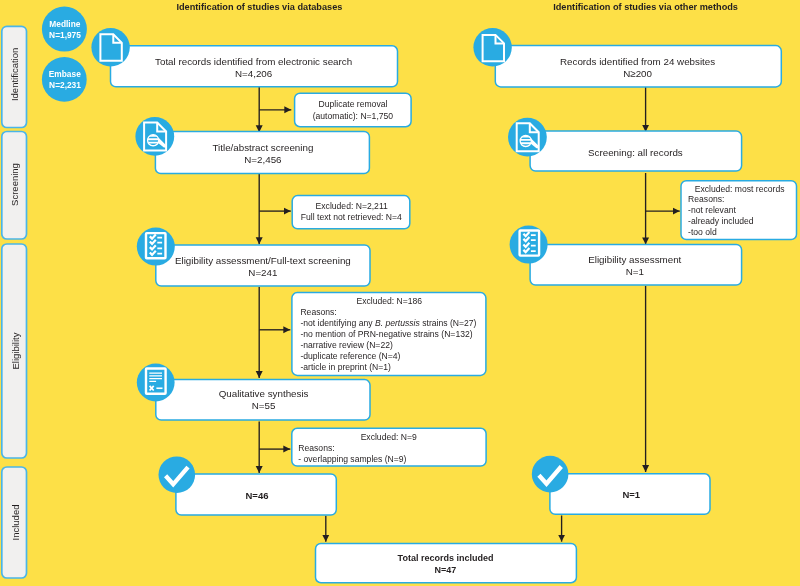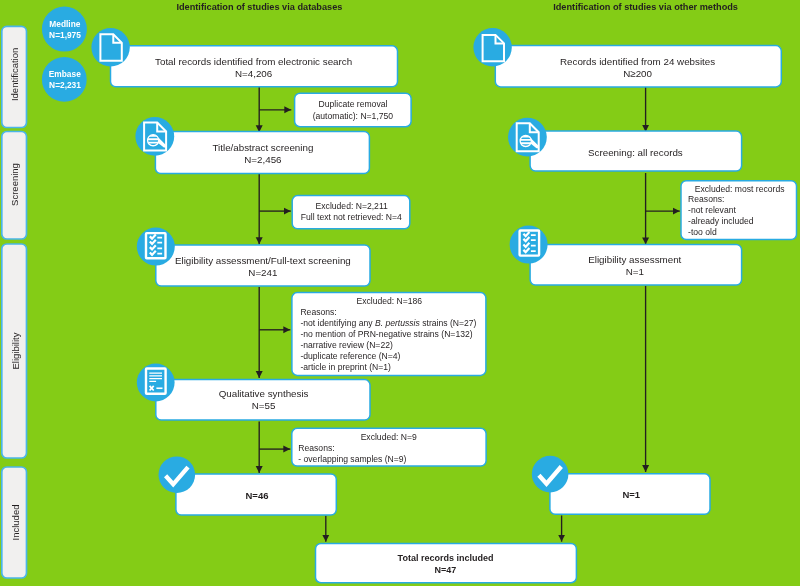--- a/index.html
+++ b/index.html
@@ -1,20 +1,20 @@
 <!DOCTYPE html>
 <html><head>
 <meta charset="utf-8">
 <title>PRISMA flow diagram</title>
 <style>
   html,body{margin:0;padding:0;background:#ffffff;}
   body{width:800px;height:586px;overflow:hidden;
        font-family:"Liberation Sans",sans-serif;}
   *{-webkit-font-smoothing:antialiased;}
-  #stage{position:relative;width:800px;height:586px;background:#84cc16;}
+  #stage{position:relative;width:800px;height:586px;background:#fde047;}
   svg#canvas{position:absolute;left:0;top:0;display:block;transform:translateZ(0);}
   .bx{fill:#ffffff;stroke:#29abe2;stroke-width:1.5;}
   .sidebar{fill:#f1f0ef;stroke:#4ab5e8;stroke-width:1.7;}
   .ico-circ{fill:#29abe2;}
   .flowline{stroke:#231f20;stroke-width:1.35;fill:none;}
   .arrowhead{fill:#231f20;}
   .t{fill:#231f20;font-size:9.8px;}
   .ts{fill:#231f20;font-size:8.6px;}
   .tc{text-anchor:middle;}
   .tl{text-anchor:start;}

